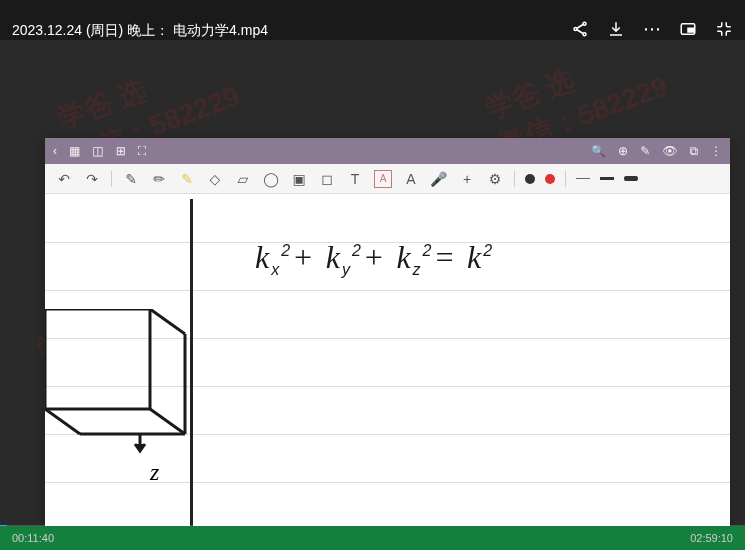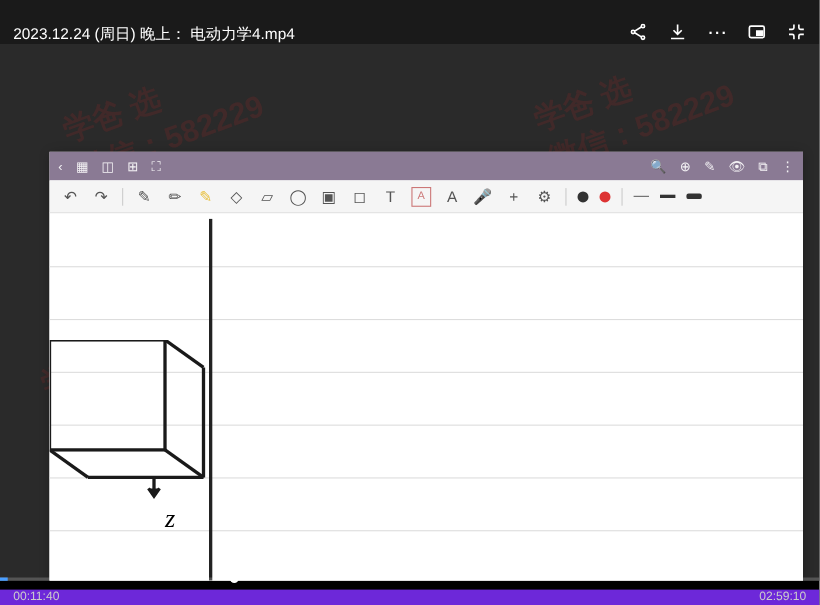--- a/index.html
+++ b/index.html
@@ -23,21 +23,21 @@
 .dot-dark{background:#333}.dot-red{background:#d33}
 .line-thin{width:14px;height:1px;background:#666}.line-med{width:14px;height:3px;background:#333}.line-thick{width:14px;height:5px;background:#333;border-radius:2px}
 .canvas{position:relative;height:calc(100% - 56px);background:#fff;overflow:hidden}
 .ruled{position:absolute;left:0;right:0;height:1px;background:#ddd}
 .vline{position:absolute;left:145px;top:5px;bottom:0;width:3px;background:#222}
 .cube{position:absolute;left:0;top:115px;width:145px;height:120px}
 .equation{position:absolute;left:210px;top:45px;font-family:'Comic Sans MS',cursive;font-size:32px;font-style:italic;color:#1a1a1a;letter-spacing:2px}
 .equation sup{font-size:16px;vertical-align:super}
 .equation sub{font-size:16px;vertical-align:sub}
 .axis-label{position:absolute;left:105px;top:265px;font-family:'Comic Sans MS',cursive;font-size:24px;font-style:italic}
-.bottombar{position:absolute;bottom:0;left:0;right:0;height:14px;background:#6d28d9;display:flex;align-items:flex-start;padding:0 12px;color:#ccc;font-size:11px}
+.bottombar{position:absolute;bottom:0;left:0;right:0;height:24px;background:#15803d;display:flex;align-items:center;padding:0 12px;color:#ccc;font-size:11px}
 .progress{position:absolute;bottom:22px;left:0;right:0;height:3px;background:rgba(255,255,255,0.2)}
 .progress-fill{height:100%;width:1%;background:#4a9eff}
 .progress-thumb{position:absolute;left:28%;top:-3px;width:8px;height:8px;background:#fff;border-radius:50%}
 .time-right{margin-left:auto}
 </style>
 </head>
 <body>
 
 <div class="topbar">
   <div class="title">2023.12.24 (周日) 晚上： 电动力学4.mp4</div>
@@ -139,20 +139,21 @@
             <line x1="105" y1="100" x2="140" y2="125"></line>
             <line x1="0" y1="100" x2="35" y2="125"></line>
             <line x1="140" y1="25" x2="140" y2="125"></line>
             <line x1="35" y1="125" x2="140" y2="125"></line>
             <line x1="95" y1="125" x2="95" y2="140"></line>
             <path d="M90 135 L95 142 L100 135" fill="#1a1a1a"></path>
           </g>
         </svg>
       </div>
       <div class="axis-label">z</div>
+      <div class="equation">k<sub>x</sub><sup>2</sup>+ k<sub>y</sub><sup>2</sup>+ k<sub>z</sub><sup>2</sup>= k<sup>2</sup></div>
     </div>
   </div>
 </div>
 
 <div class="progress">
   <div class="progress-fill"></div>
   <div class="progress-thumb"></div>
 </div>
 
 <div class="bottombar">

